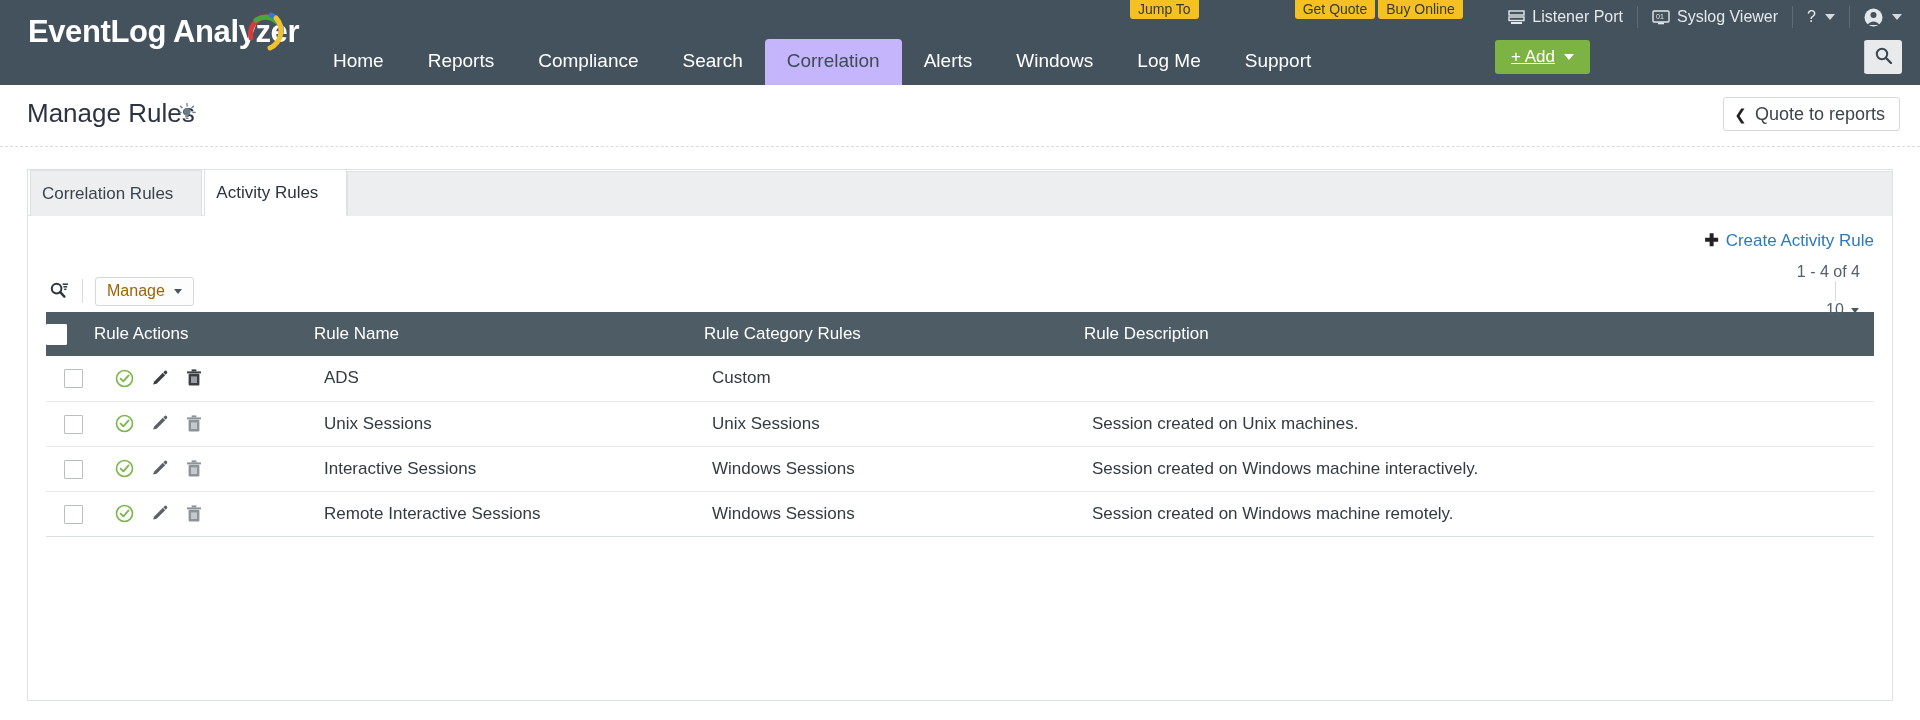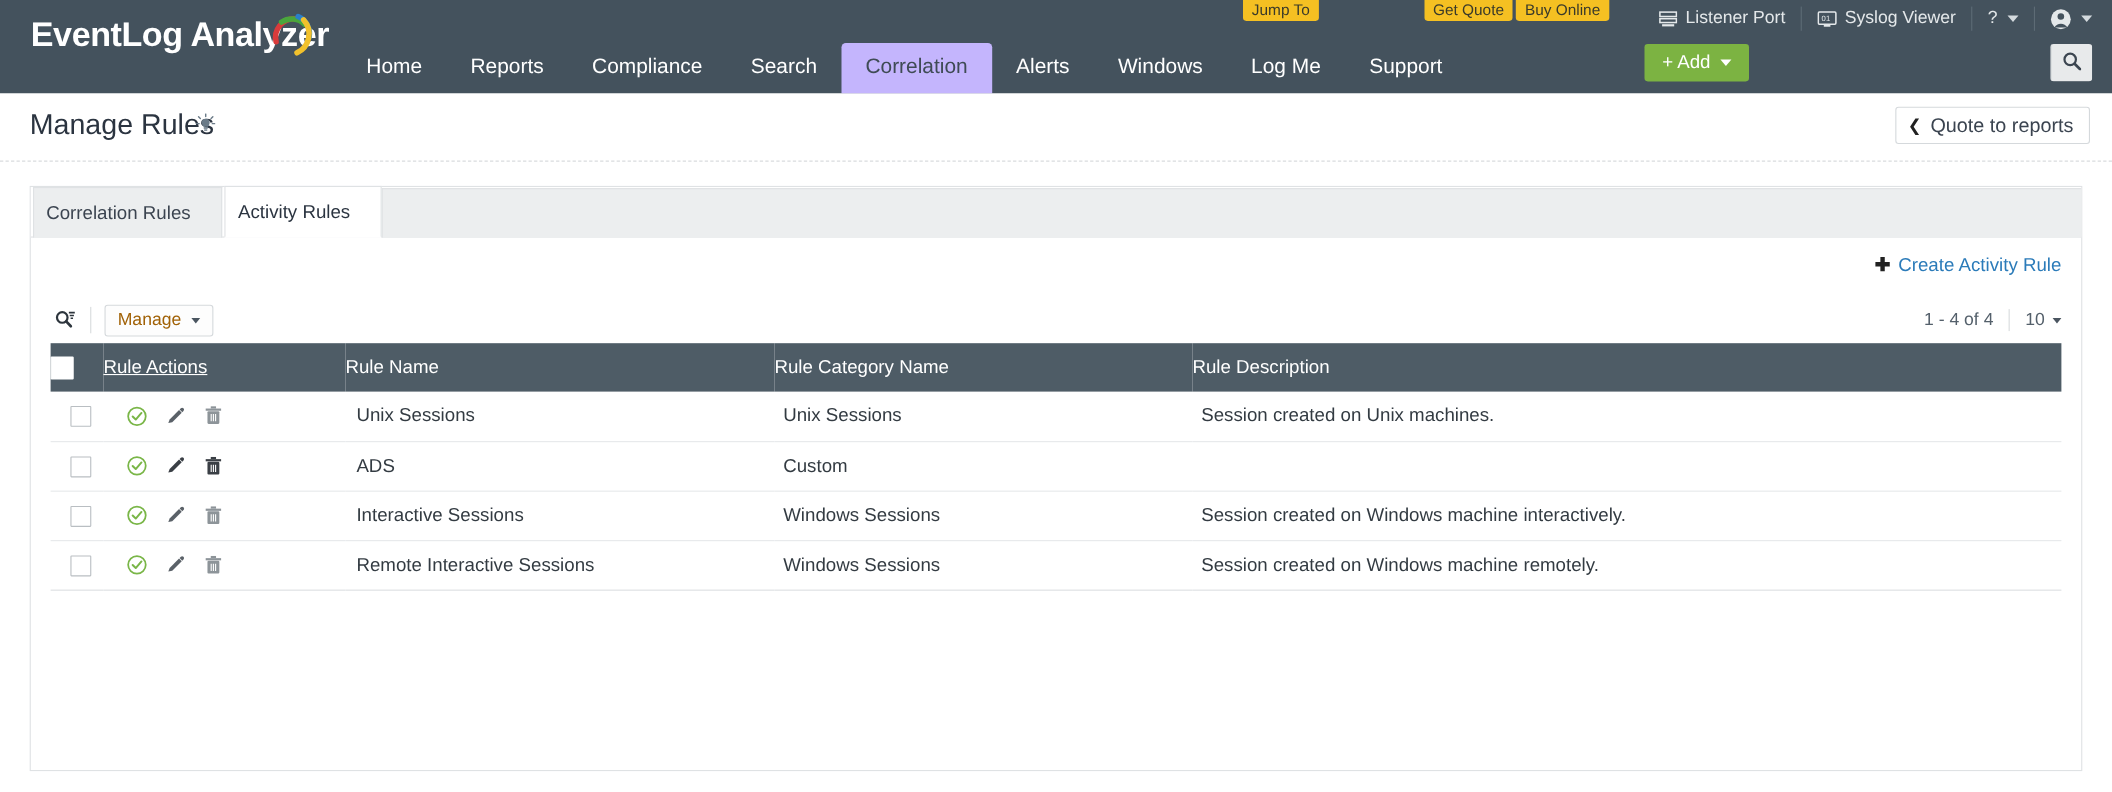--- a/index.html
+++ b/index.html
@@ -127,20 +127,21 @@
     font-size: 17px;
     border: none;
     border-radius: 3px;
     height: 34px;
     padding: 0 16px;
     display: flex;
     align-items: center;
     gap: 7px;
     cursor: pointer;
     font-family: inherit;
+    text-decoration: underline;
   }
   .search-wrap {
     position: absolute;
     right: 18px;
     top: 40px;
     display: flex;
     height: 34px;
     border-radius: 3px;
     overflow: hidden;
   }
@@ -321,20 +322,21 @@
     border-top: 5px solid #4a5560;
   }
   .pager {
     position: absolute;
     right: 0;
     display: flex;
     align-items: center;
     font-size: 16px;
     color: #54606b;
     gap: 0;
+    flex-direction: column;
   }
   .pager-count { padding-right: 14px; }
   .pager-sep { width: 1px; height: 20px; background: #d8dbdd; }
   .pager-size {
     padding-left: 14px;
     display: flex;
     align-items: center;
     gap: 7px;
     cursor: pointer;
   }
@@ -355,21 +357,21 @@
     height: 44px;
     padding: 0 0 0 0;
     vertical-align: middle;
   }
   .col-check { width: 48px; }
   .col-actions { width: 220px; }
   .col-name { width: 390px; }
   .col-cat { width: 380px; }
   .col-desc { width: auto; }
   th.col-check { padding-left: 18px; }
-  th.col-actions, td.col-actions { padding-left: 20px; text-decoration: underline; }
+  th.col-actions, td.col-actions { padding-left: 20px; }
   th.col-name, td.col-name { padding-left: 10px; }
   th.col-cat, td.col-cat { padding-left: 8px; }
   th.col-desc, td.col-desc { padding-left: 8px; }
 
   table.rules tbody td {
     height: 45px;
     font-size: 17px;
     color: #333b42;
     border-bottom: 1px solid #e6e8ea;
     vertical-align: middle;
@@ -553,25 +555,60 @@
 
   <div class="tbl-wrap">
     <table class="rules">
       <thead>
         <tr>
           <th class="col-check">
             <span class="chk head"></span>
           </th>
           <th class="col-actions">Rule Actions</th>
           <th class="col-name">Rule Name</th>
-          <th class="col-cat">Rule Category Name</th>
+          <th class="col-cat">Rule Category Rules</th>
           <th class="col-desc">Rule Description</th>
         </tr>
       </thead>
       <tbody>
+
+        <tr>
+          <td class="col-check">
+            <span class="chk"></span>
+          </td>
+          <td class="col-actions">
+            <div class="actions-cell">
+              <span class="act-icon">
+                <svg width="19" height="19" viewBox="0 0 19 19">
+                    <circle cx="9.5" cy="9.5" r="8" fill="none" stroke="#7ab648" stroke-width="1.6"></circle>
+                    <path d="M5.6 9.6 L8.4 12.4 L13.6 6.4" fill="none" stroke="#7ab648" stroke-width="1.8" stroke-linecap="round" stroke-linejoin="round"></path>
+                  </svg>
+              </span>
+              <span class="act-icon">
+                <svg width="17" height="17" viewBox="0 0 17 17">
+                    <path d="M2 14.6 L3.2 11.4 L11.8 2.8 L14.2 5.2 L5.6 13.8 Z" fill="#3a3f45"></path>
+                    <path d="M12.3 2.3 L14.7 4.7 L15.8 3.6 A1.6 1.6 0 0 0 13.4 1.2 Z" fill="#3a3f45"></path>
+                  </svg>
+              </span>
+              <span class="act-icon">
+                <svg width="16" height="18" viewBox="0 0 16 18">
+                    <rect x="2.6" y="4.8" width="10.8" height="11.6" rx="1" fill="#3a3f45"></rect>
+                    <rect x="1" y="2.4" width="14" height="2" fill="#3a3f45"></rect>
+                    <rect x="5.6" y="0.4" width="4.8" height="2" fill="#3a3f45"></rect>
+                    <line x1="6" y1="7.4" x2="6" y2="14" stroke="#ffffff" stroke-width="1"></line>
+                    <line x1="8" y1="7.4" x2="8" y2="14" stroke="#ffffff" stroke-width="1"></line>
+                    <line x1="10" y1="7.4" x2="10" y2="14" stroke="#ffffff" stroke-width="1"></line>
+                  </svg>
+              </span>
+            </div>
+          </td>
+          <td class="col-name">ADS</td>
+          <td class="col-cat">Custom</td>
+          <td class="col-desc"></td>
+        </tr>
 
         <tr>
           <td class="col-check">
             <span class="chk"></span>
           </td>
           <td class="col-actions">
             <div class="actions-cell">
               <span class="act-icon">
                 <svg width="19" height="19" viewBox="0 0 19 19">
                     <circle cx="9.5" cy="9.5" r="8" fill="none" stroke="#7ab648" stroke-width="1.6"></circle>
@@ -608,55 +645,20 @@
           <td class="col-actions">
             <div class="actions-cell">
               <span class="act-icon">
                 <svg width="19" height="19" viewBox="0 0 19 19">
                     <circle cx="9.5" cy="9.5" r="8" fill="none" stroke="#7ab648" stroke-width="1.6"></circle>
                     <path d="M5.6 9.6 L8.4 12.4 L13.6 6.4" fill="none" stroke="#7ab648" stroke-width="1.8" stroke-linecap="round" stroke-linejoin="round"></path>
                   </svg>
               </span>
               <span class="act-icon">
                 <svg width="17" height="17" viewBox="0 0 17 17">
-                    <path d="M2 14.6 L3.2 11.4 L11.8 2.8 L14.2 5.2 L5.6 13.8 Z" fill="#3a3f45"></path>
-                    <path d="M12.3 2.3 L14.7 4.7 L15.8 3.6 A1.6 1.6 0 0 0 13.4 1.2 Z" fill="#3a3f45"></path>
-                  </svg>
-              </span>
-              <span class="act-icon">
-                <svg width="16" height="18" viewBox="0 0 16 18">
-                    <rect x="2.6" y="4.8" width="10.8" height="11.6" rx="1" fill="#3a3f45"></rect>
-                    <rect x="1" y="2.4" width="14" height="2" fill="#3a3f45"></rect>
-                    <rect x="5.6" y="0.4" width="4.8" height="2" fill="#3a3f45"></rect>
-                    <line x1="6" y1="7.4" x2="6" y2="14" stroke="#ffffff" stroke-width="1"></line>
-                    <line x1="8" y1="7.4" x2="8" y2="14" stroke="#ffffff" stroke-width="1"></line>
-                    <line x1="10" y1="7.4" x2="10" y2="14" stroke="#ffffff" stroke-width="1"></line>
-                  </svg>
-              </span>
-            </div>
-          </td>
-          <td class="col-name">ADS</td>
-          <td class="col-cat">Custom</td>
-          <td class="col-desc"></td>
-        </tr>
-
-        <tr>
-          <td class="col-check">
-            <span class="chk"></span>
-          </td>
-          <td class="col-actions">
-            <div class="actions-cell">
-              <span class="act-icon">
-                <svg width="19" height="19" viewBox="0 0 19 19">
-                    <circle cx="9.5" cy="9.5" r="8" fill="none" stroke="#7ab648" stroke-width="1.6"></circle>
-                    <path d="M5.6 9.6 L8.4 12.4 L13.6 6.4" fill="none" stroke="#7ab648" stroke-width="1.8" stroke-linecap="round" stroke-linejoin="round"></path>
-                  </svg>
-              </span>
-              <span class="act-icon">
-                <svg width="17" height="17" viewBox="0 0 17 17">
                     <path d="M2 14.6 L3.2 11.4 L11.8 2.8 L14.2 5.2 L5.6 13.8 Z" fill="#5a6168"></path>
                     <path d="M12.3 2.3 L14.7 4.7 L15.8 3.6 A1.6 1.6 0 0 0 13.4 1.2 Z" fill="#5a6168"></path>
                   </svg>
               </span>
               <span class="act-icon">
                 <svg width="16" height="18" viewBox="0 0 16 18">
                     <rect x="2.6" y="4.8" width="10.8" height="11.6" rx="1" fill="#8d9499"></rect>
                     <rect x="1" y="2.4" width="14" height="2" fill="#8d9499"></rect>
                     <rect x="5.6" y="0.4" width="4.8" height="2" fill="#8d9499"></rect>
                     <line x1="6" y1="7.4" x2="6" y2="14" stroke="#ffffff" stroke-width="1"></line>

